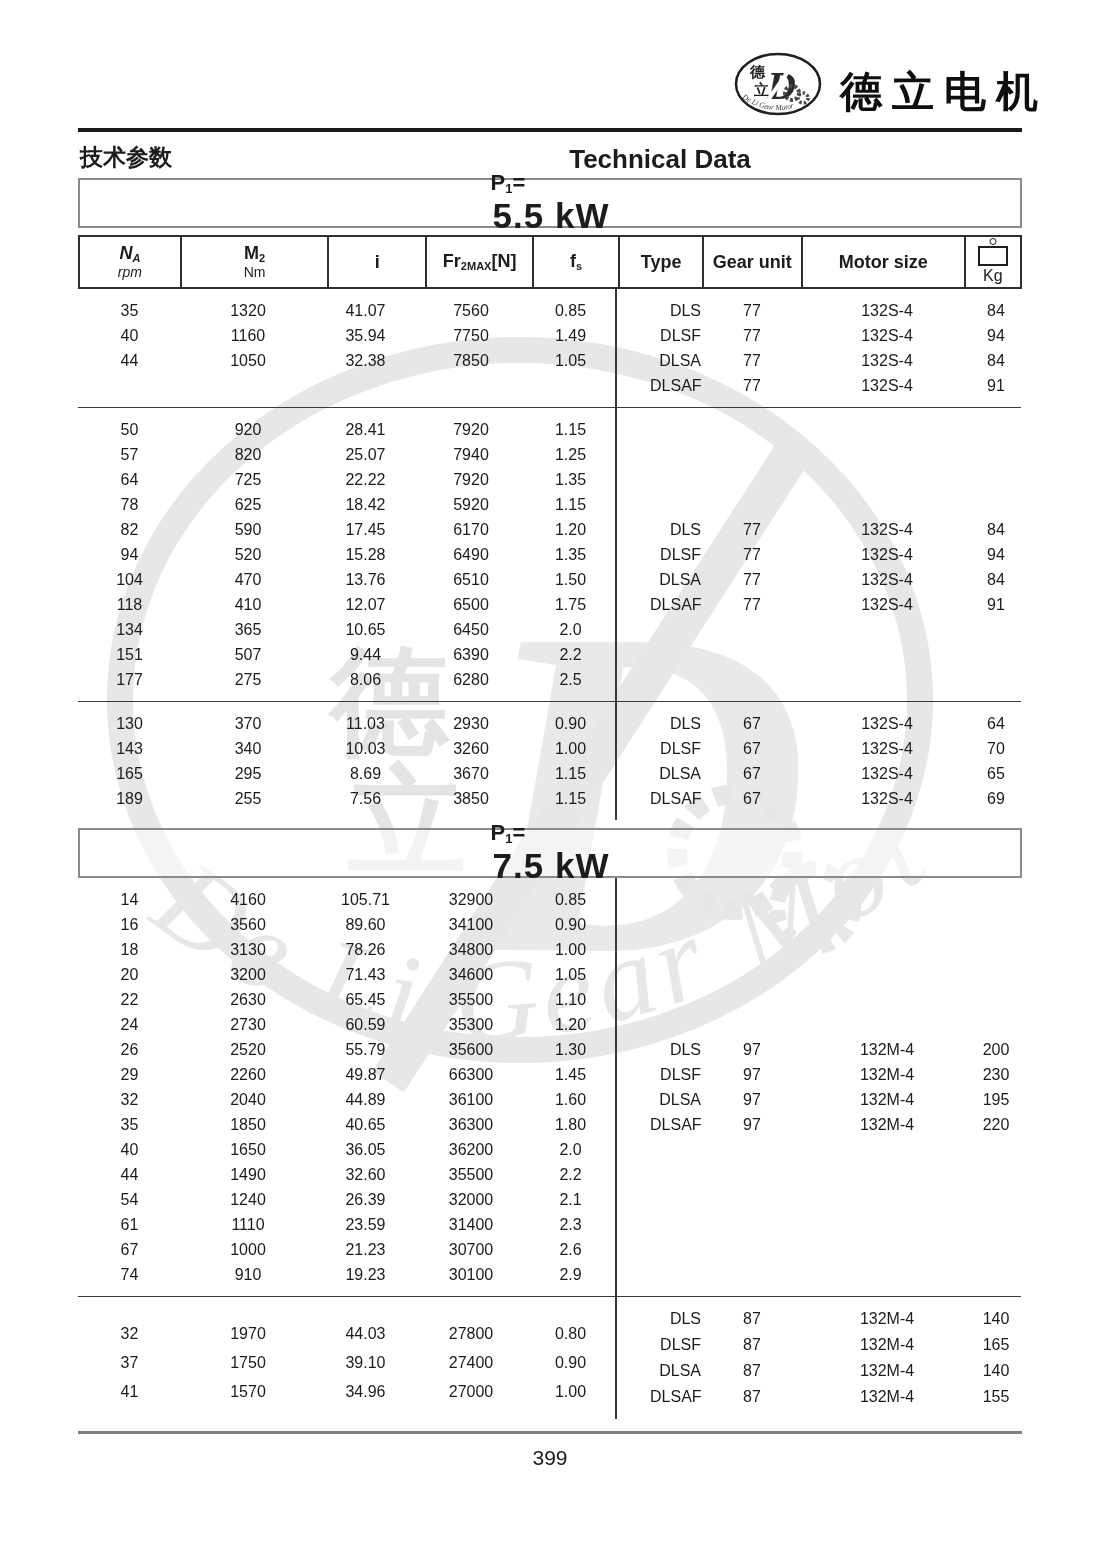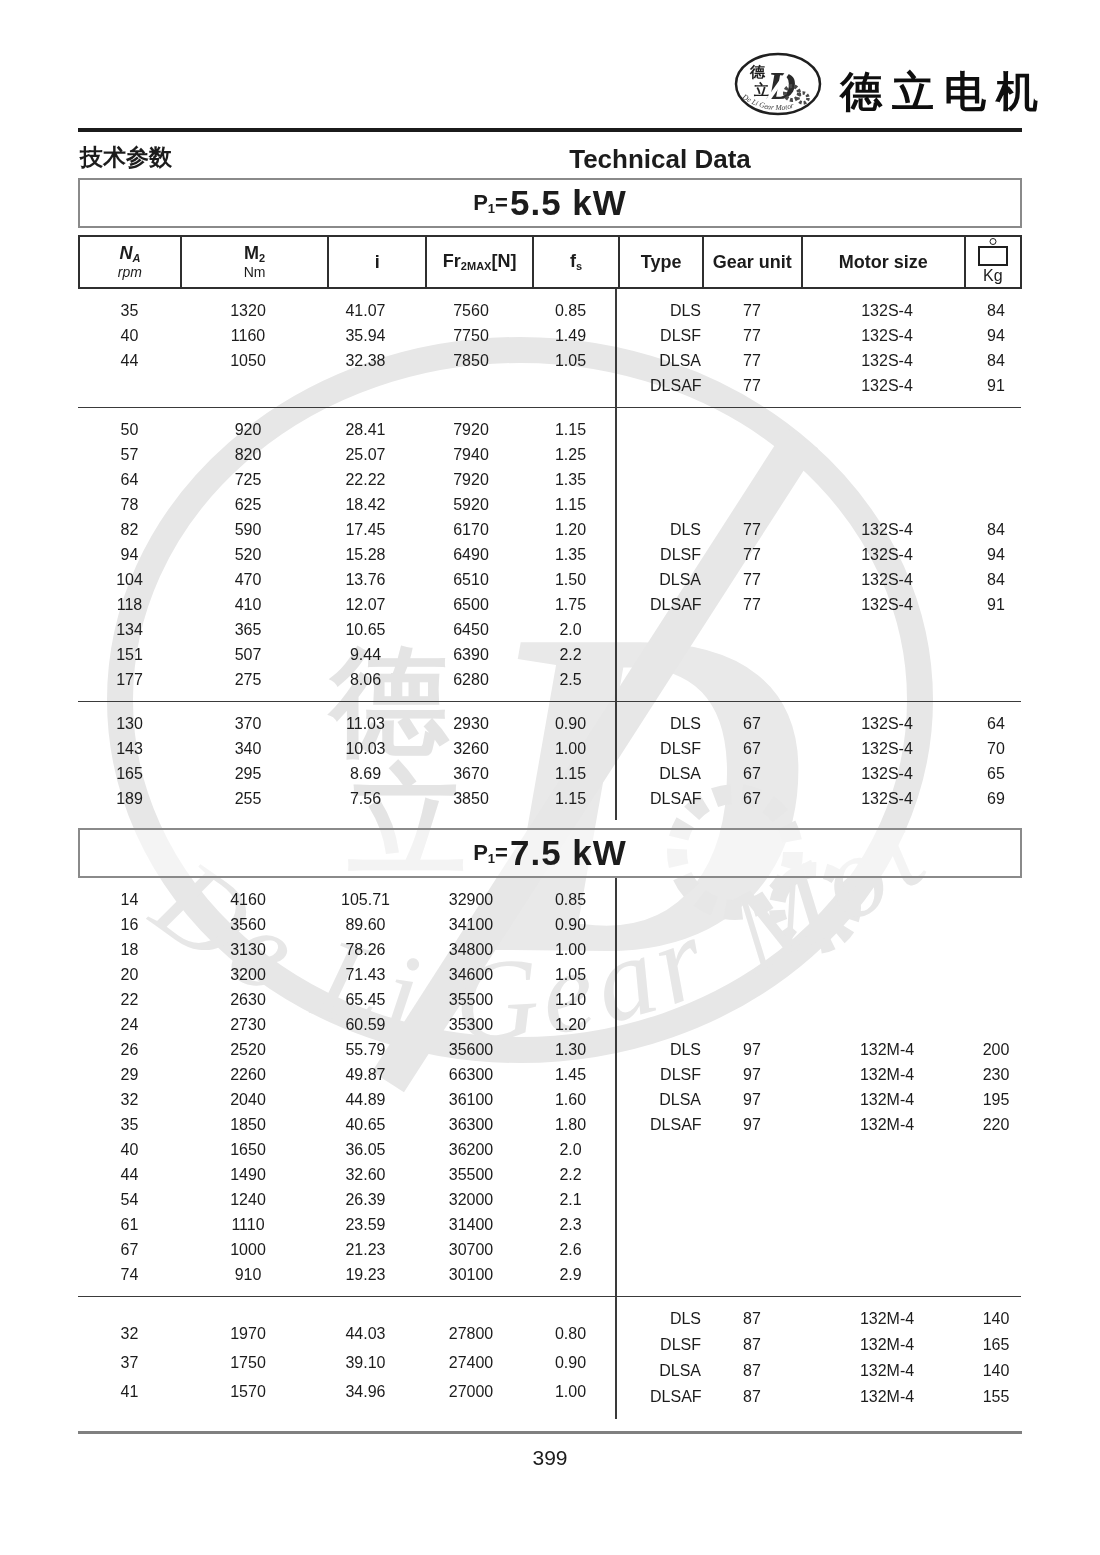--- a/index.html
+++ b/index.html
@@ -18,21 +18,21 @@
          font-weight:bold;font-size:42px;letter-spacing:10px;color:#0e0e0e;white-space:nowrap;}
   .thickline{height:4px;background:#1b1b1b;margin-top:4px;}
 
   .subheader{position:relative;height:46px;}
   .sub-left{position:absolute;left:2px;top:10px;font-weight:bold;font-size:23px;}
   .sub-right{position:absolute;left:582px;top:12px;transform:translateX(-50%);font-weight:bold;font-size:26px;}
 
   
   .banner{box-sizing:border-box;width:944px;height:50px;border:2.5px solid #8a8a8a;
           display:flex;align-items:center;justify-content:center;background:rgba(255,255,255,.55);}
-  .banner-text{display:flex;align-items:center;}
+  .banner-text{display:flex;align-items:flex-start;flex-direction:column;}
   .bp{font-weight:bold;font-size:22px;}
   .bsub{font-weight:bold;font-size:13px;position:relative;top:3px;}
   .bval{font-weight:bold;font-size:35px;letter-spacing:1px;margin-left:2px;}
   #banner2{margin-top:8px;}
 
   
   .colhead{box-sizing:border-box;width:944px;height:54px;border:2px solid #2f2f2f;
            display:flex;margin-top:7px;background:rgba(255,255,255,.55);}
   .hc{box-sizing:border-box;border-left:2px solid #2f2f2f;display:flex;flex-direction:column;
       align-items:center;justify-content:center;font-weight:bold;}

